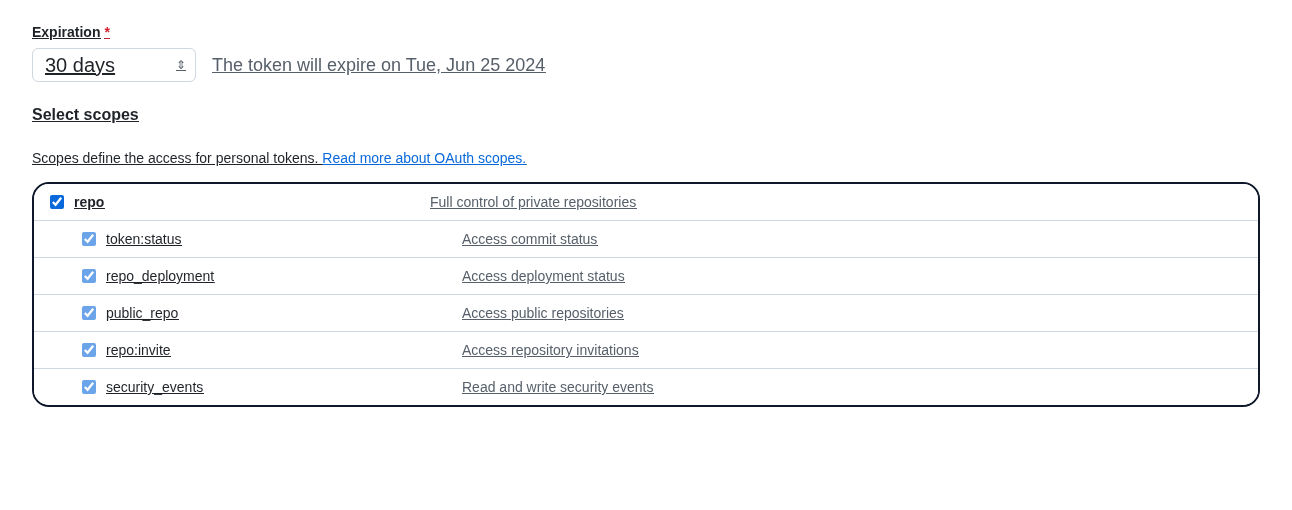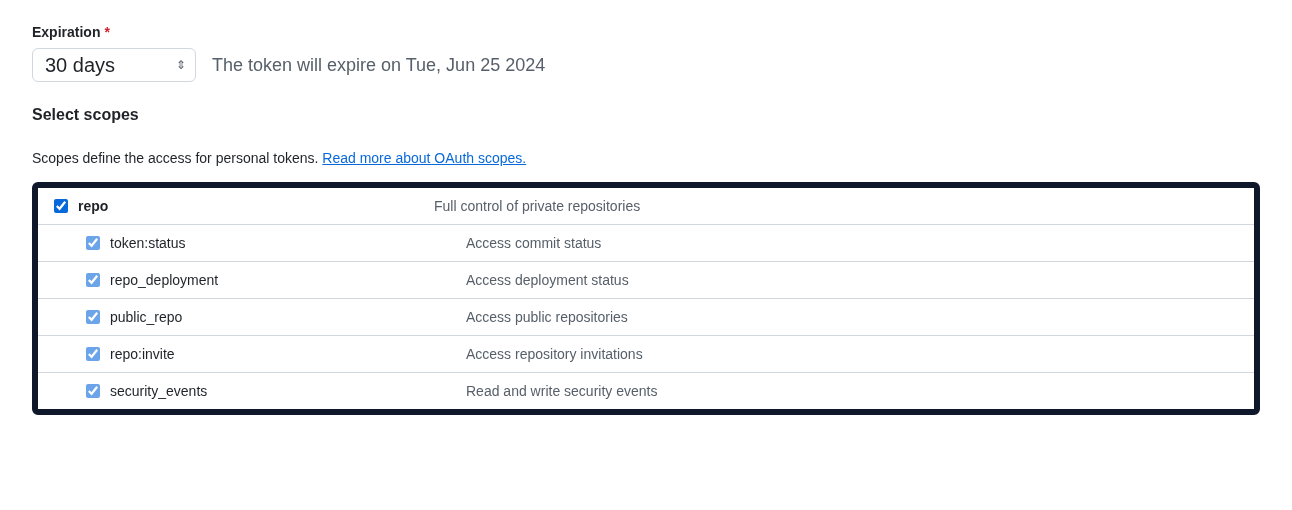--- a/index.html
+++ b/index.html
@@ -1,18 +1,19 @@
 <!DOCTYPE html>
 <html><head>
   <meta charset="utf-8">
   <style>
     * {
       box-sizing: border-box;
       margin: 0;
       padding: 0;
+      text-decoration: underline;
     }
 
     body {
       font-family: -apple-system, BlinkMacSystemFont, "Segoe UI", Helvetica, Arial, sans-serif;
       font-size: 14px;
       color: #1f2328;
       background: #ffffff;
       padding: 24px 32px;
       width: 1292px;
       min-height: 510px;
@@ -89,22 +90,22 @@
       color: #1f2328;
       margin-bottom: 16px;
     }
 
     .scopes-description a {
       color: #0969da;
       text-decoration: underline;
     }
 
     .scopes-table {
-      border: 6px solid #0f172a;
-      border-radius: 6px;
+      border: 2px solid #0f172a;
+      border-radius: 17px;
       overflow: hidden;
     }
 
     .scope-row {
       display: grid;
       grid-template-columns: 380px 1fr;
       padding: 10px 16px;
       border-bottom: 1px solid #d0d7de;
       align-items: center;
     }

